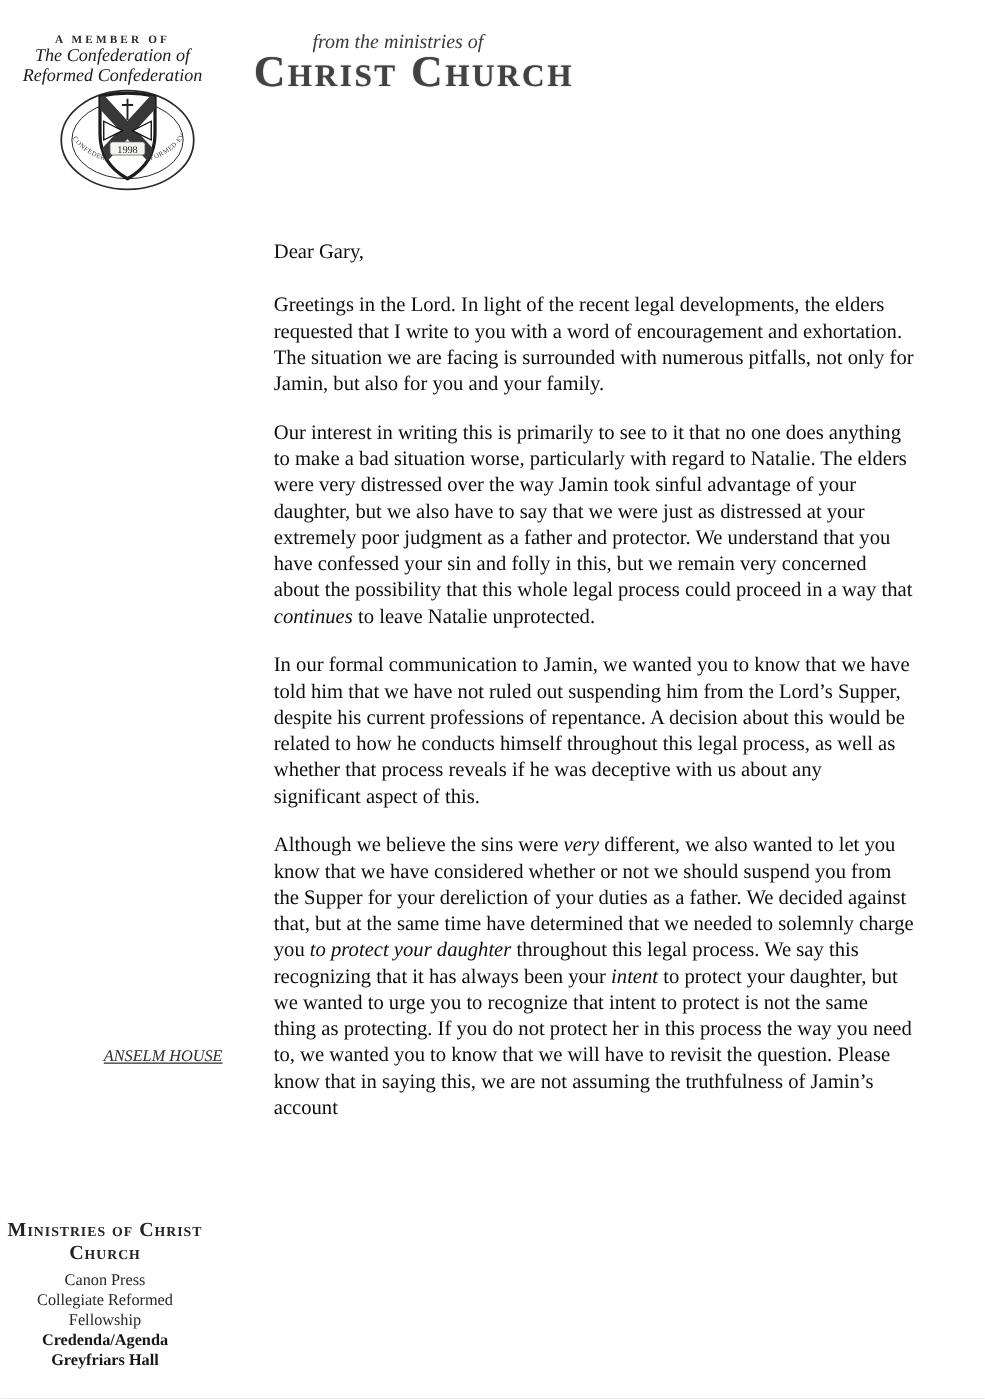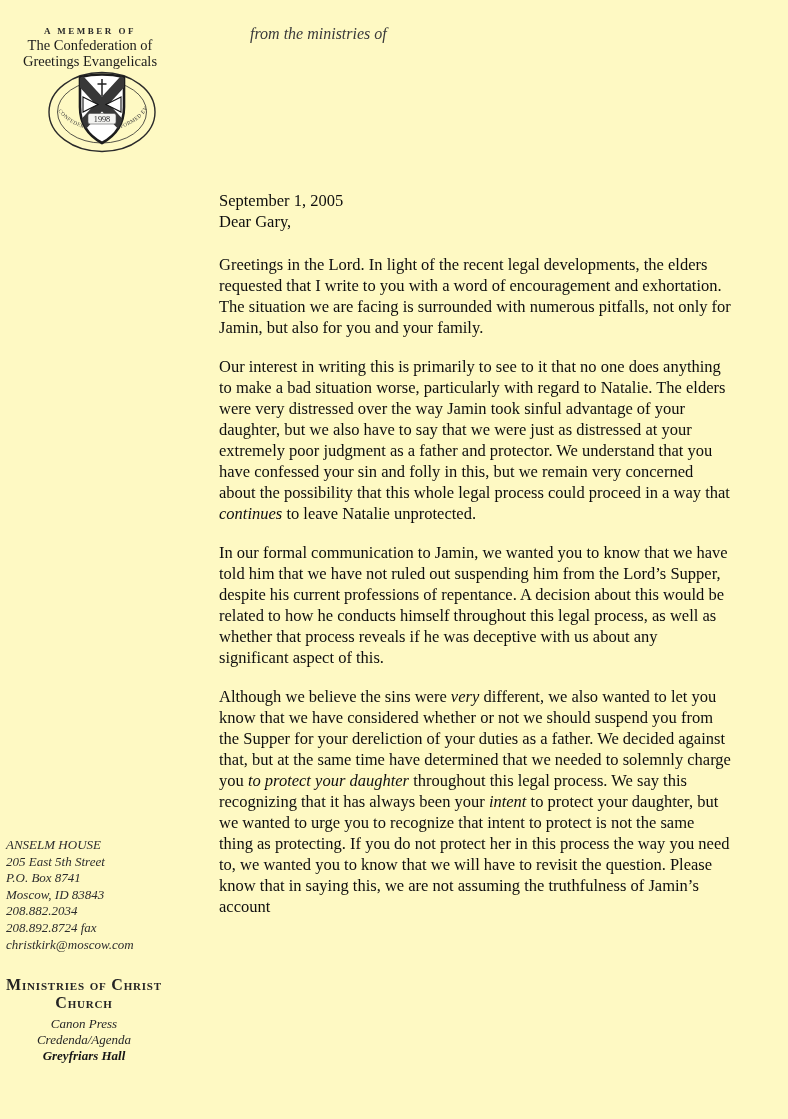--- a/index.html
+++ b/index.html
@@ -1,41 +1,42 @@
 <!DOCTYPE html>
 <html><head>
 <meta charset="utf-8">
 <style>
   html, body { margin: 0; padding: 0; background: #e8e8e8; }
   .page {
     position: relative;
     width: 788px;
     height: 1119px;
     margin: 0 auto;
-    background: #fef9c3;
+    background: #ffffff;
     font-family: "Liberation Serif", "DejaVu Serif", serif;
     color: #141414;
     overflow: hidden;
     box-shadow: 0 0 6px rgba(0,0,0,.25);
   }
 
   
   .member-block {
     position: absolute;
     left: 16px; top: 26px; width: 148px;
     text-align: center;
     color: #1f1f1f;
   }
   .member-of {
     font-size: 9px;
     letter-spacing: 2.5px;
     font-weight: bold;
     color: #2a2a2a;
   }
   .confed {
+    font-style: italic;
     font-size: 14.5px;
     line-height: 14px;
     margin-top: 2px;
     color: #1b1b1b;
   }
   .logo { position: absolute; left: 46px; top: 71px; }
 
   
   .masthead-from {
     position: absolute;
@@ -66,56 +67,56 @@
   }
   .salutation { }
   .letter-body { margin-top: 22px; }
   .letter-body p { margin: 0 0 18px 0; }
   .letter-body em { }
 
   
   .address-block {
     position: absolute;
     left: 6px; top: 837px; width: 172px;
-    text-align: left;
+    text-align: right;
     font-style: italic;
     font-size: 13px;
     line-height: 16.6px;
     color: #2d2d2d;
+    text-decoration: underline;
   }
   .ministries-block {
     position: absolute;
     left: 0px; top: 976px; width: 168px;
     text-align: center;
   }
   .ministries-heading {
     font-variant: small-caps;
     font-size: 16px;
     letter-spacing: 0.8px;
     font-weight: bold;
     color: #242424;
   }
   .ministry-list { margin-top: 4px; }
   .ministry-item {
-    font-style: italic;
     font-size: 13px;
     line-height: 16px;
     color: #262626;
   }
   .ministry-item:nth-child(n+3) { font-weight: bold; color: #161616; }
 </style>
 </head>
 <body>
 
 <div class="page">
 
   <div class="member-block">
     <div class="member-of">A MEMBER OF</div>
     <div class="confed">The Confederation of</div>
-    <div class="confed">Greetings Evangelicals</div>
+    <div class="confed">Reformed Confederation</div>
   </div>
 
   <svg class="logo" width="112" height="84" viewBox="0 0 112 84">
     <defs>
       <clipPath id="shieldClip">
         <path d="M34,6 Q56,1 78,6 L78,36 Q78,60 56,72 Q34,60 34,36 Z"></path>
       </clipPath>
       <path id="ringPath" d="M 11,38 A 49,36 0 0 0 101,38" fill="none"></path>
     </defs>
     <ellipse cx="56" cy="41" rx="53" ry="39.5" fill="none" stroke="#2a2a2a" stroke-width="1.4"></ellipse>
@@ -128,46 +129,39 @@
       <path d="M33,8 L79,58 M79,8 L33,58" stroke="#383838" stroke-width="10" fill="none"></path>
     </g>
     <path d="M37,26 L52,33.5 L37,41 Z" fill="#fff" stroke="#111" stroke-width="1.1"></path>
     <path d="M75,26 L60,33.5 L75,41 Z" fill="#fff" stroke="#111" stroke-width="1.1"></path>
     <path d="M56,8 L56,25 M51.5,13 L60.5,13" stroke="#222" stroke-width="1.5"></path>
     <rect x="42" y="42.5" width="28" height="10.5" rx="2" fill="#f4f4f2" stroke="#555" stroke-width="0.6"></rect>
     <text x="56" y="51" font-size="8.2" text-anchor="middle" fill="#1f1f1f" font-family="Liberation Serif, serif">1998</text>
   </svg>
 
   <div class="masthead-from">from the ministries of</div>
+  <div class="church-name">Christ Church</div>
 
   <div class="main-col">
-    <div class="date">September 1, 2005</div>
     <div class="salutation">Dear Gary,</div>
     <div class="letter-body">
         <p><span>Greetings in the Lord. In light of the recent legal developments, the elders requested that I write to you with a word of encouragement and exhortation. The situation we are facing is surrounded with numerous pitfalls, not only for Jamin, but also for you and your family.</span></p>
         <p><span>Our interest in writing this is primarily to see to it that no one does anything to make a bad situation worse, particularly with regard to Natalie. The elders were very distressed over the way Jamin took sinful advantage of your daughter, but we also have to say that we were just as distressed at your extremely poor judgment as a father and protector. We understand that you have confessed your sin and folly in this, but we remain very concerned about the possibility that this whole legal process could proceed in a way that </span><em>continues</em><span> to leave Natalie unprotected.</span></p>
         <p><span>In our formal communication to Jamin, we wanted you to know that we have told him that we have not ruled out suspending him from the Lord’s Supper, despite his current professions of repentance. A decision about this would be related to how he conducts himself throughout this legal process, as well as whether that process reveals if he was deceptive with us about any significant aspect of this.</span></p>
         <p><span>Although we believe the sins were </span><em>very</em><span> different, we also wanted to let you know that we have considered whether or not we should suspend you from the Supper for your dereliction of your duties as a father. We decided against that, but at the same time have determined that we needed to solemnly charge you </span><em>to protect your daughter</em><span> throughout this legal process. We say this recognizing that it has always been your </span><em>intent</em><span> to protect your daughter, but we wanted to urge you to recognize that intent to protect is not the same thing as protecting. If you do not protect her in this process the way you need to, we wanted you to know that we will have to revisit the question. Please know that in saying this, we are not assuming the truthfulness of Jamin’s account</span></p>
       </div>
   </div>
 
   <div class="address-block">
     <div class="addr-name">ANSELM HOUSE</div>
-    <div>
-        <div>205 East 5th Street</div>
-        <div>P.O. Box 8741</div>
-        <div>Moscow, ID 83843</div>
-        <div>208.882.2034</div>
-        <div>208.892.8724 fax</div>
-        <div>christkirk@moscow.com</div>
-      </div>
   </div>
 
   <div class="ministries-block">
     <div class="ministries-heading">Ministries of Christ Church</div>
     <div class="ministry-list">
         <div class="ministry-item">Canon Press</div>
+        <div class="ministry-item">Collegiate Reformed Fellowship</div>
         <div class="ministry-item">Credenda/Agenda</div>
         <div class="ministry-item">Greyfriars Hall</div>
       </div>
   </div>
 
 </div>
 
 </body></html>

